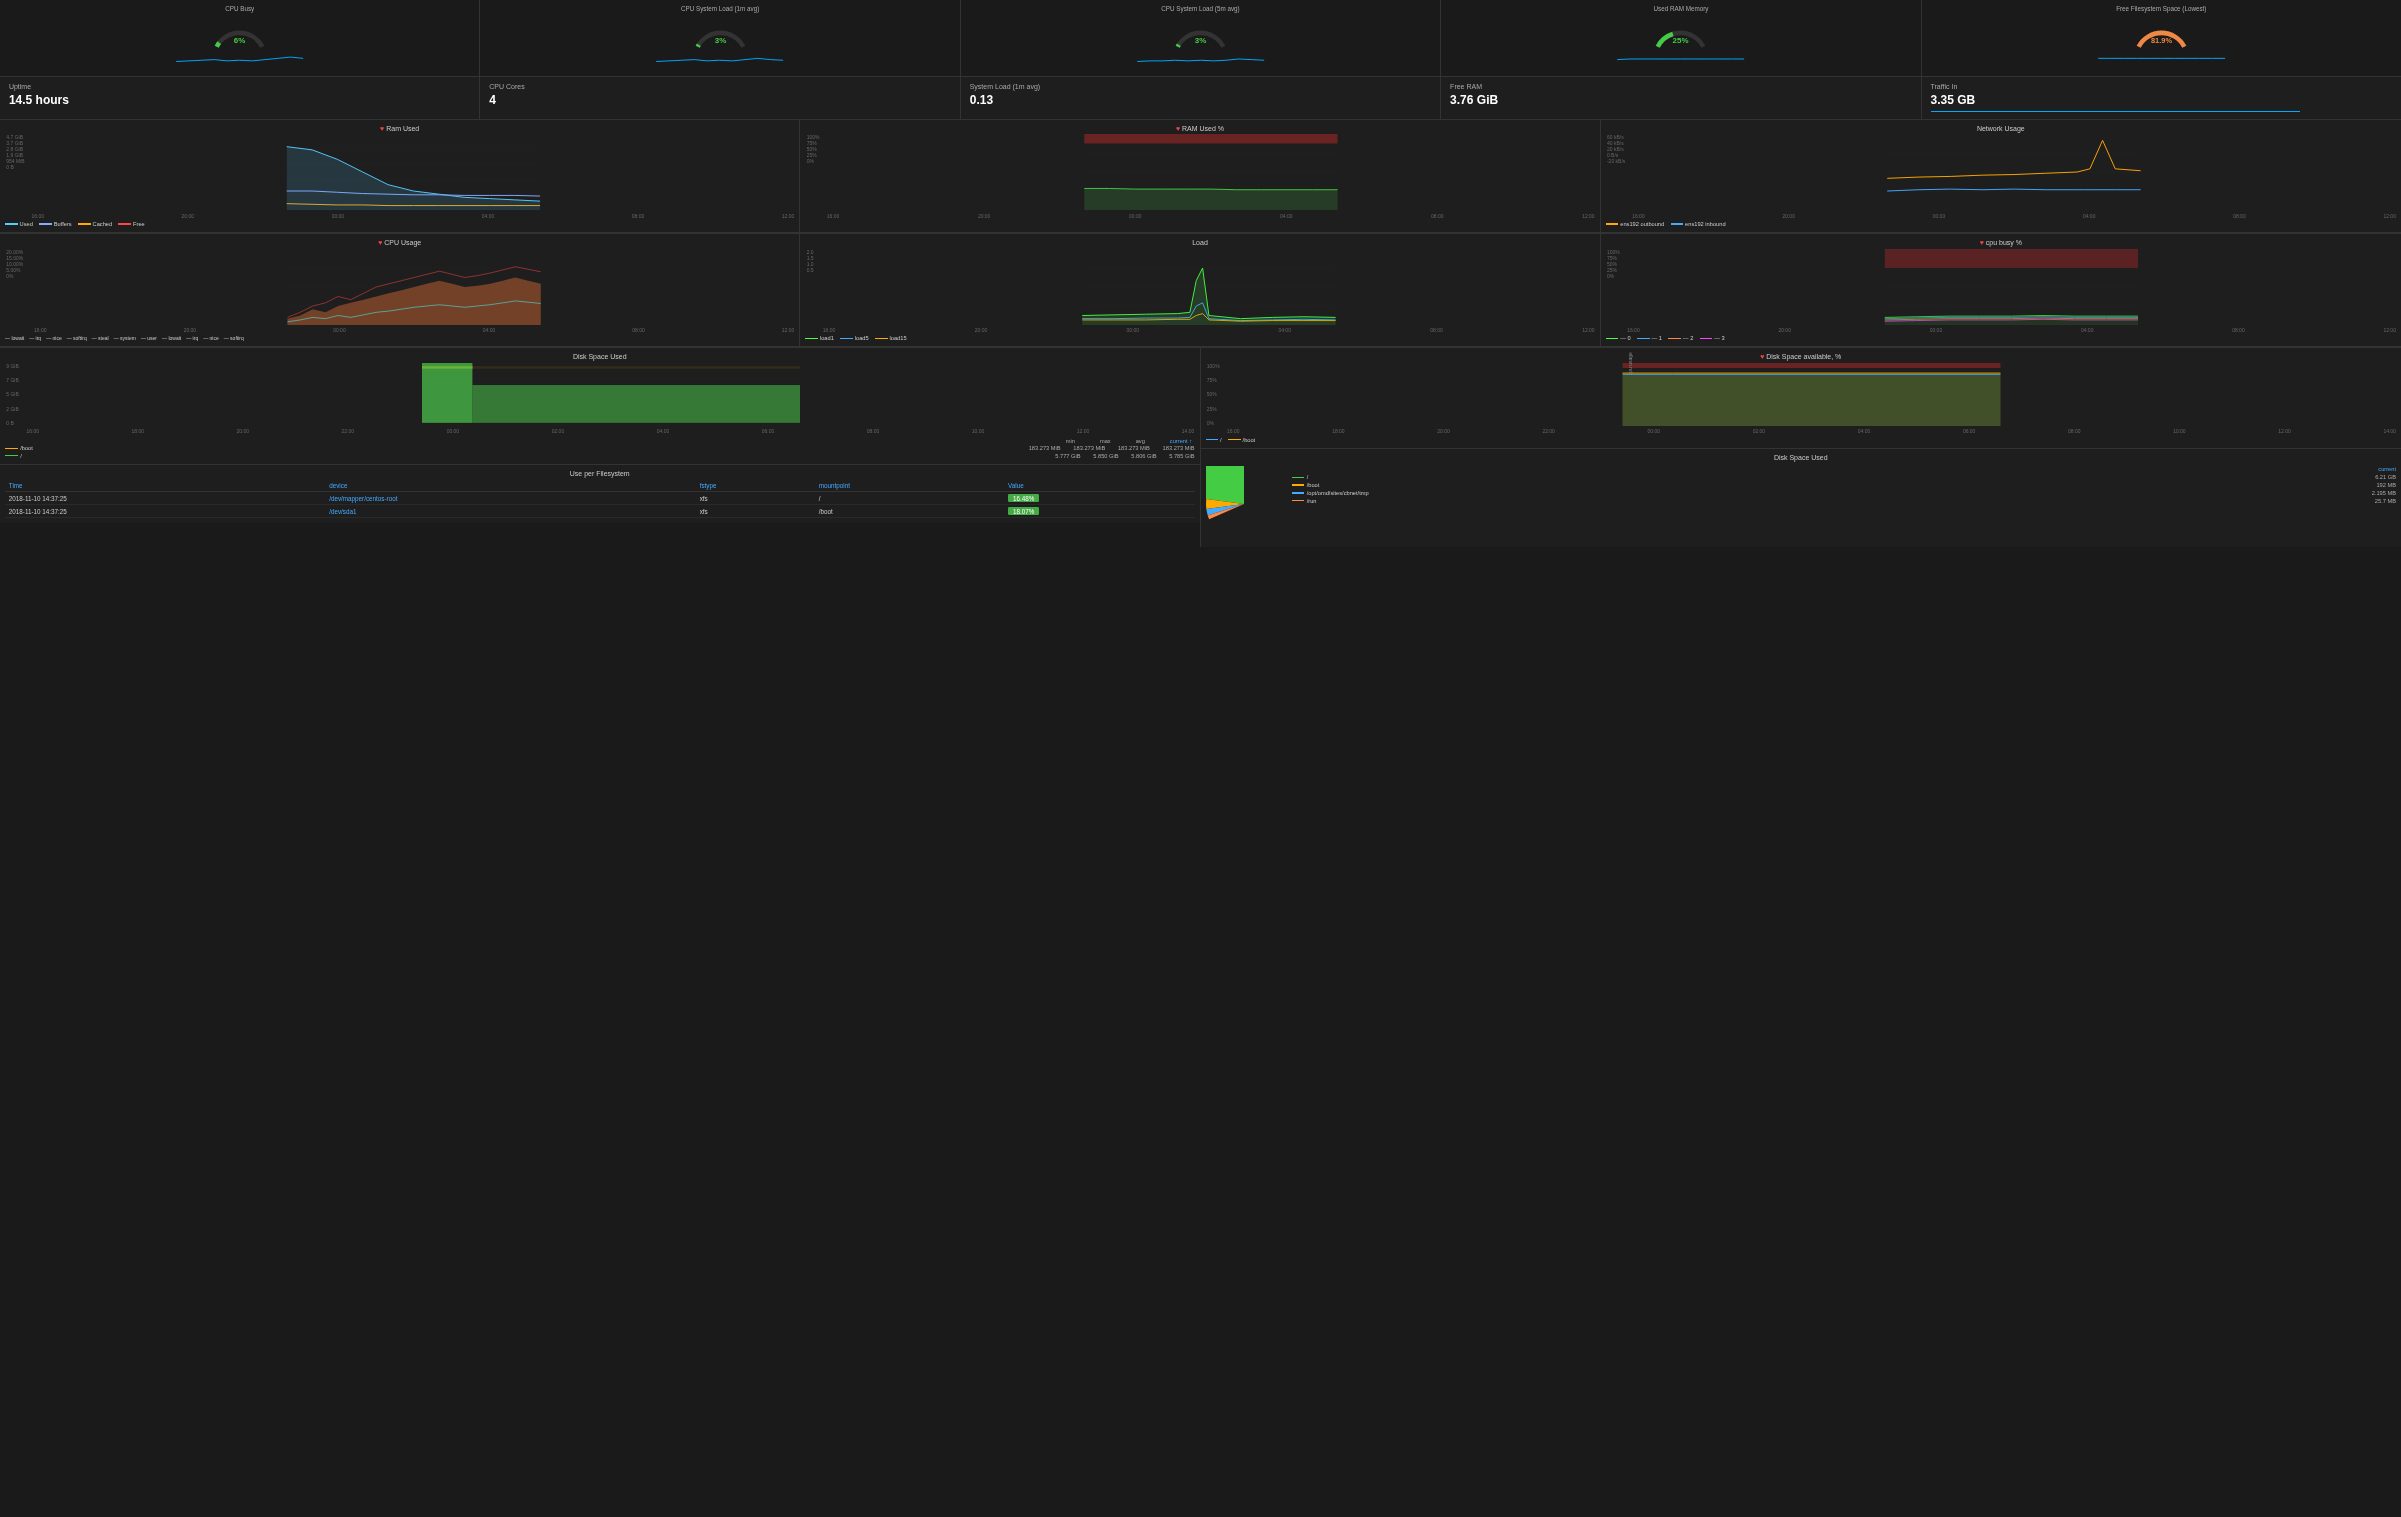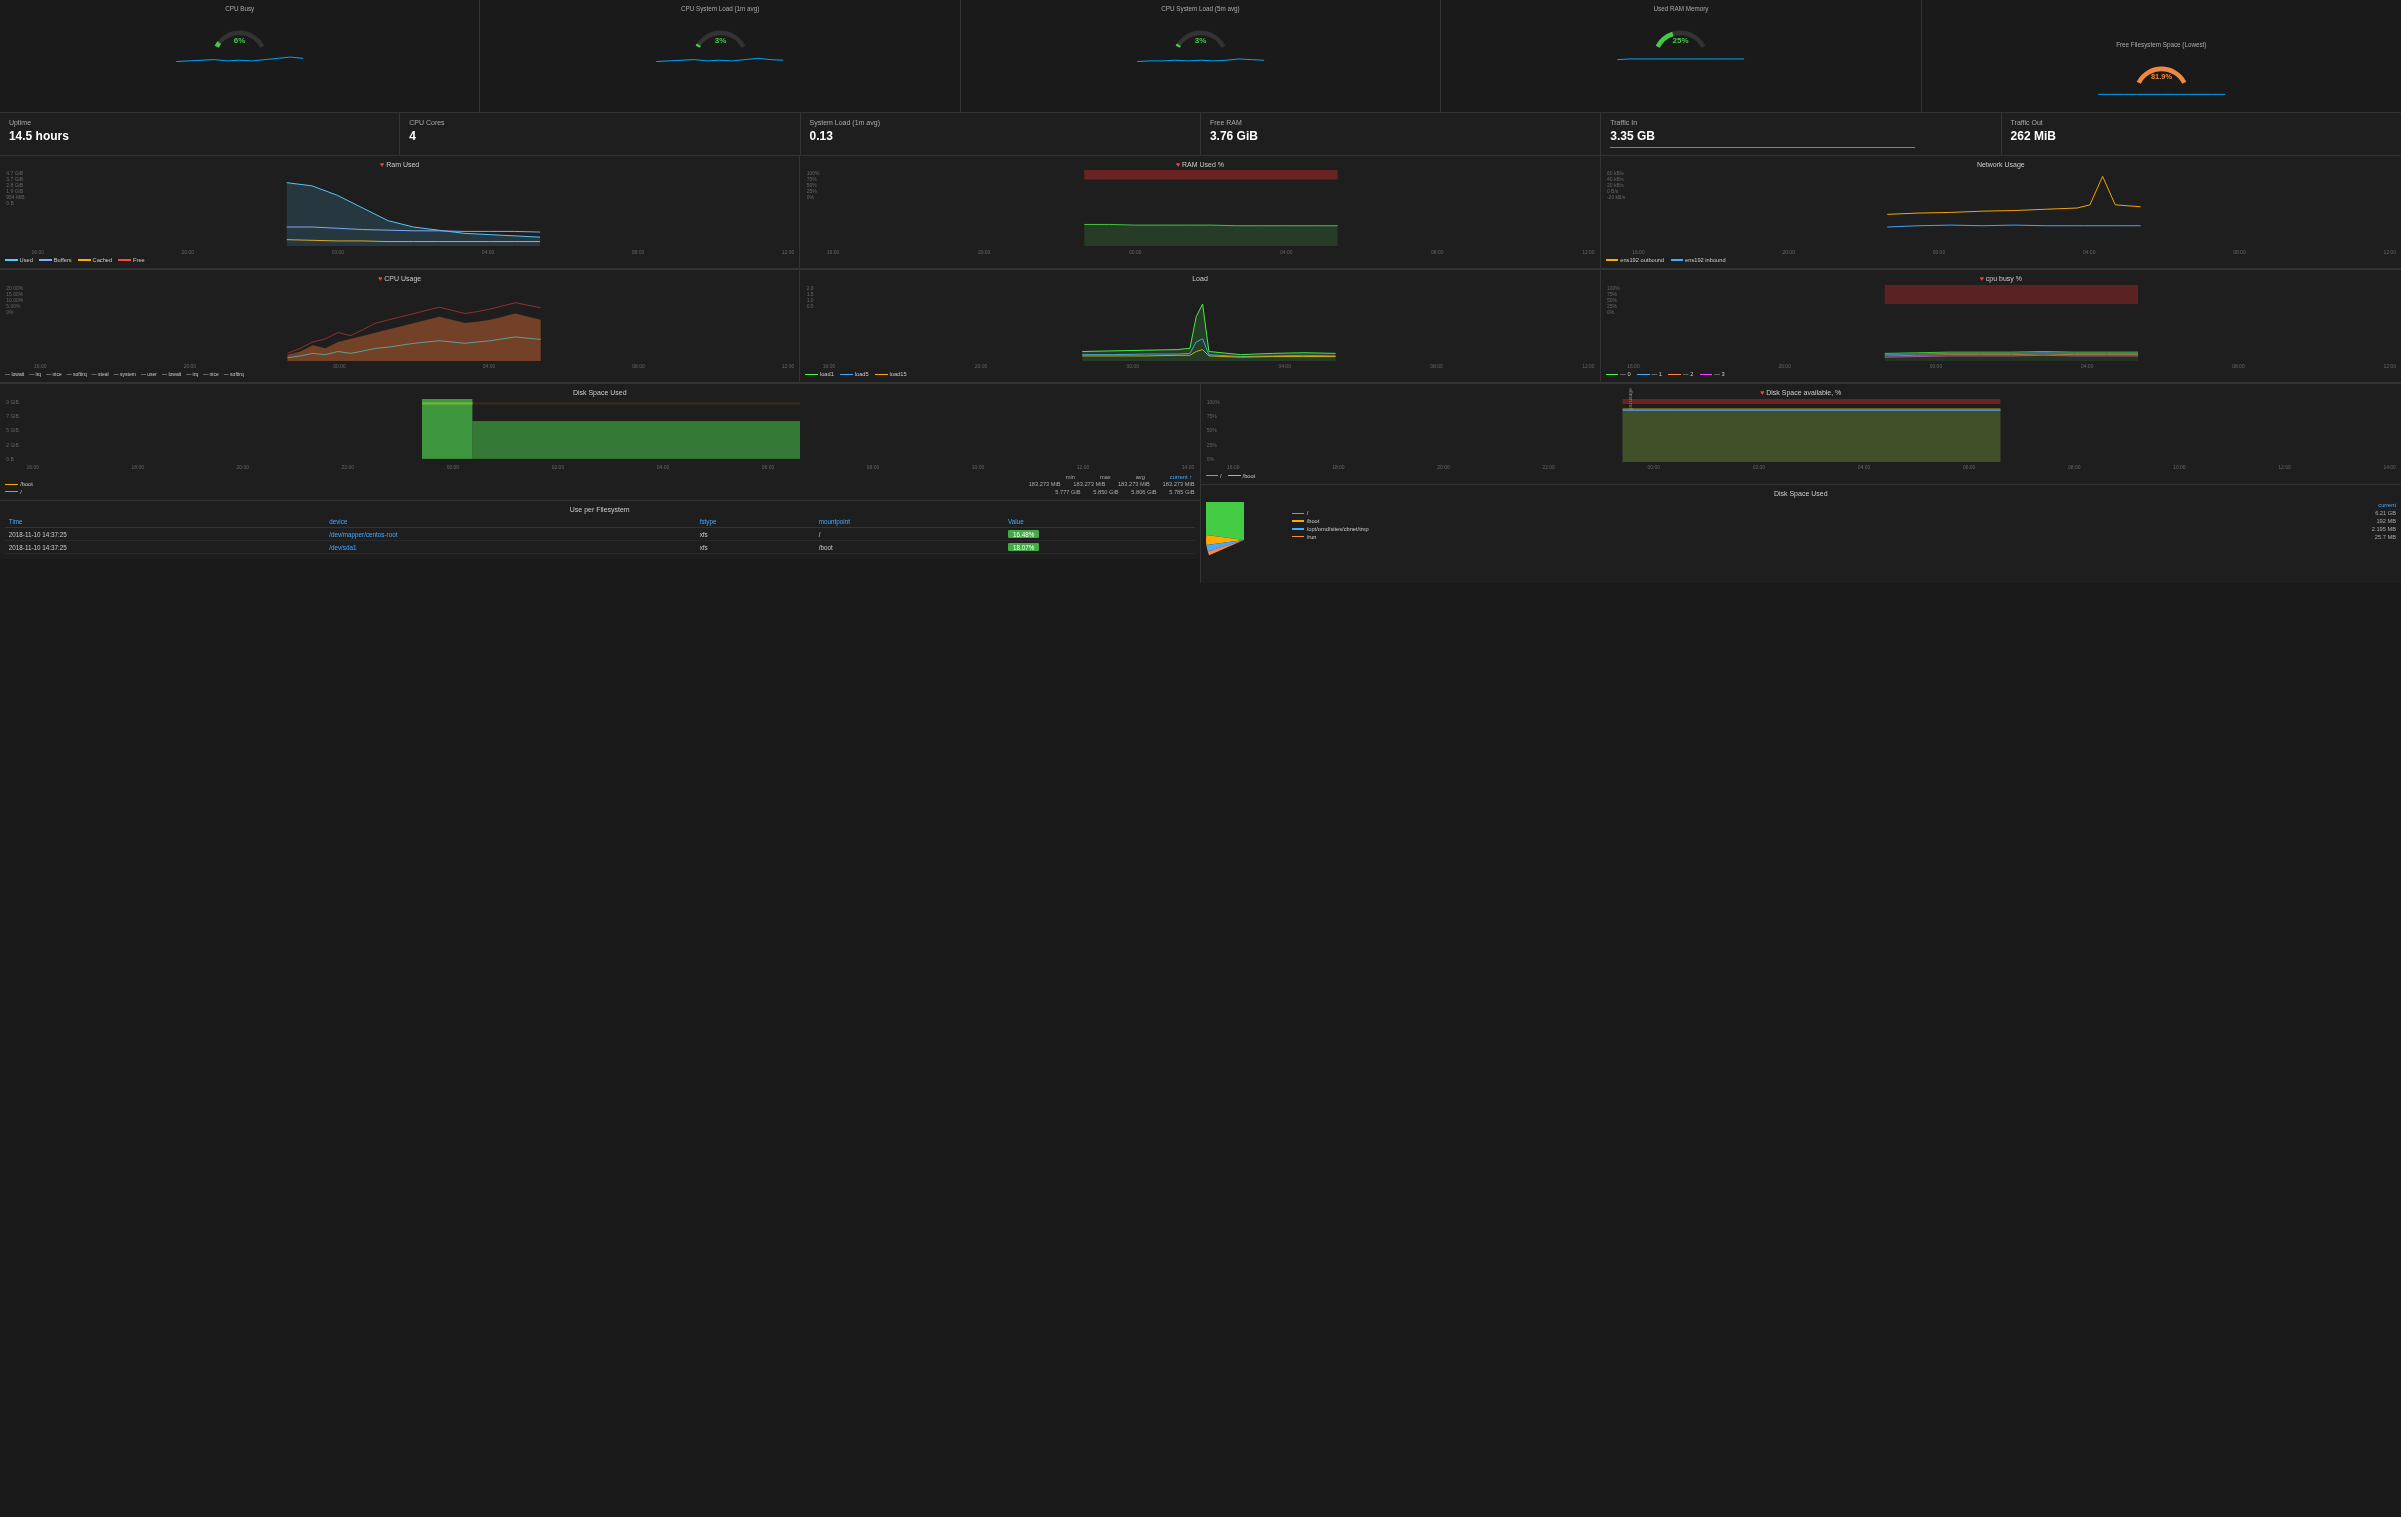--- a/index.html
+++ b/index.html
@@ -18,21 +18,21 @@
     }
     .gauge-panel {
       flex: 1;
       border-right: 0.6px solid #333;
       padding: 5px;
       display: flex;
       flex-direction: column;
       align-items: center;
       min-height: 76px;
     }
-    .gauge-panel:last-child { border-right: none; margin-top: 36px; }
+    .gauge-panel:last-child { border-right: none; }
     .gauge-title {
       font-size: 6.3px;
       color: #aaa;
       margin-bottom: 2.5px;
       text-align: center;
     }
     .gauge-svg { width: 57px; height: 35px; }
     .gauge-sparkline {
       width: 100%;
       height: 12.7px;
@@ -267,24 +267,20 @@
     <div class="stat-value">0.13</div>
   </div>
   <div class="stat-panel">
     <div class="stat-label">Free RAM</div>
     <div class="stat-value">3.76 GiB</div>
   </div>
   <div class="stat-panel">
     <div class="stat-label">Traffic In</div>
     <div class="stat-value">3.35 GB</div>
     <div class="stat-bar"></div>
-  </div>
-  <div class="stat-panel">
-    <div class="stat-label">Traffic Out</div>
-    <div class="stat-value">262 MiB</div>
   </div>
 </div>
 
 <div class="charts-section">
 
   <div class="chart-panel">
     <div class="chart-title">
       <span class="heart">♥</span> Ram Used
     </div>
     <div style="display:flex; gap:2.5px;">

